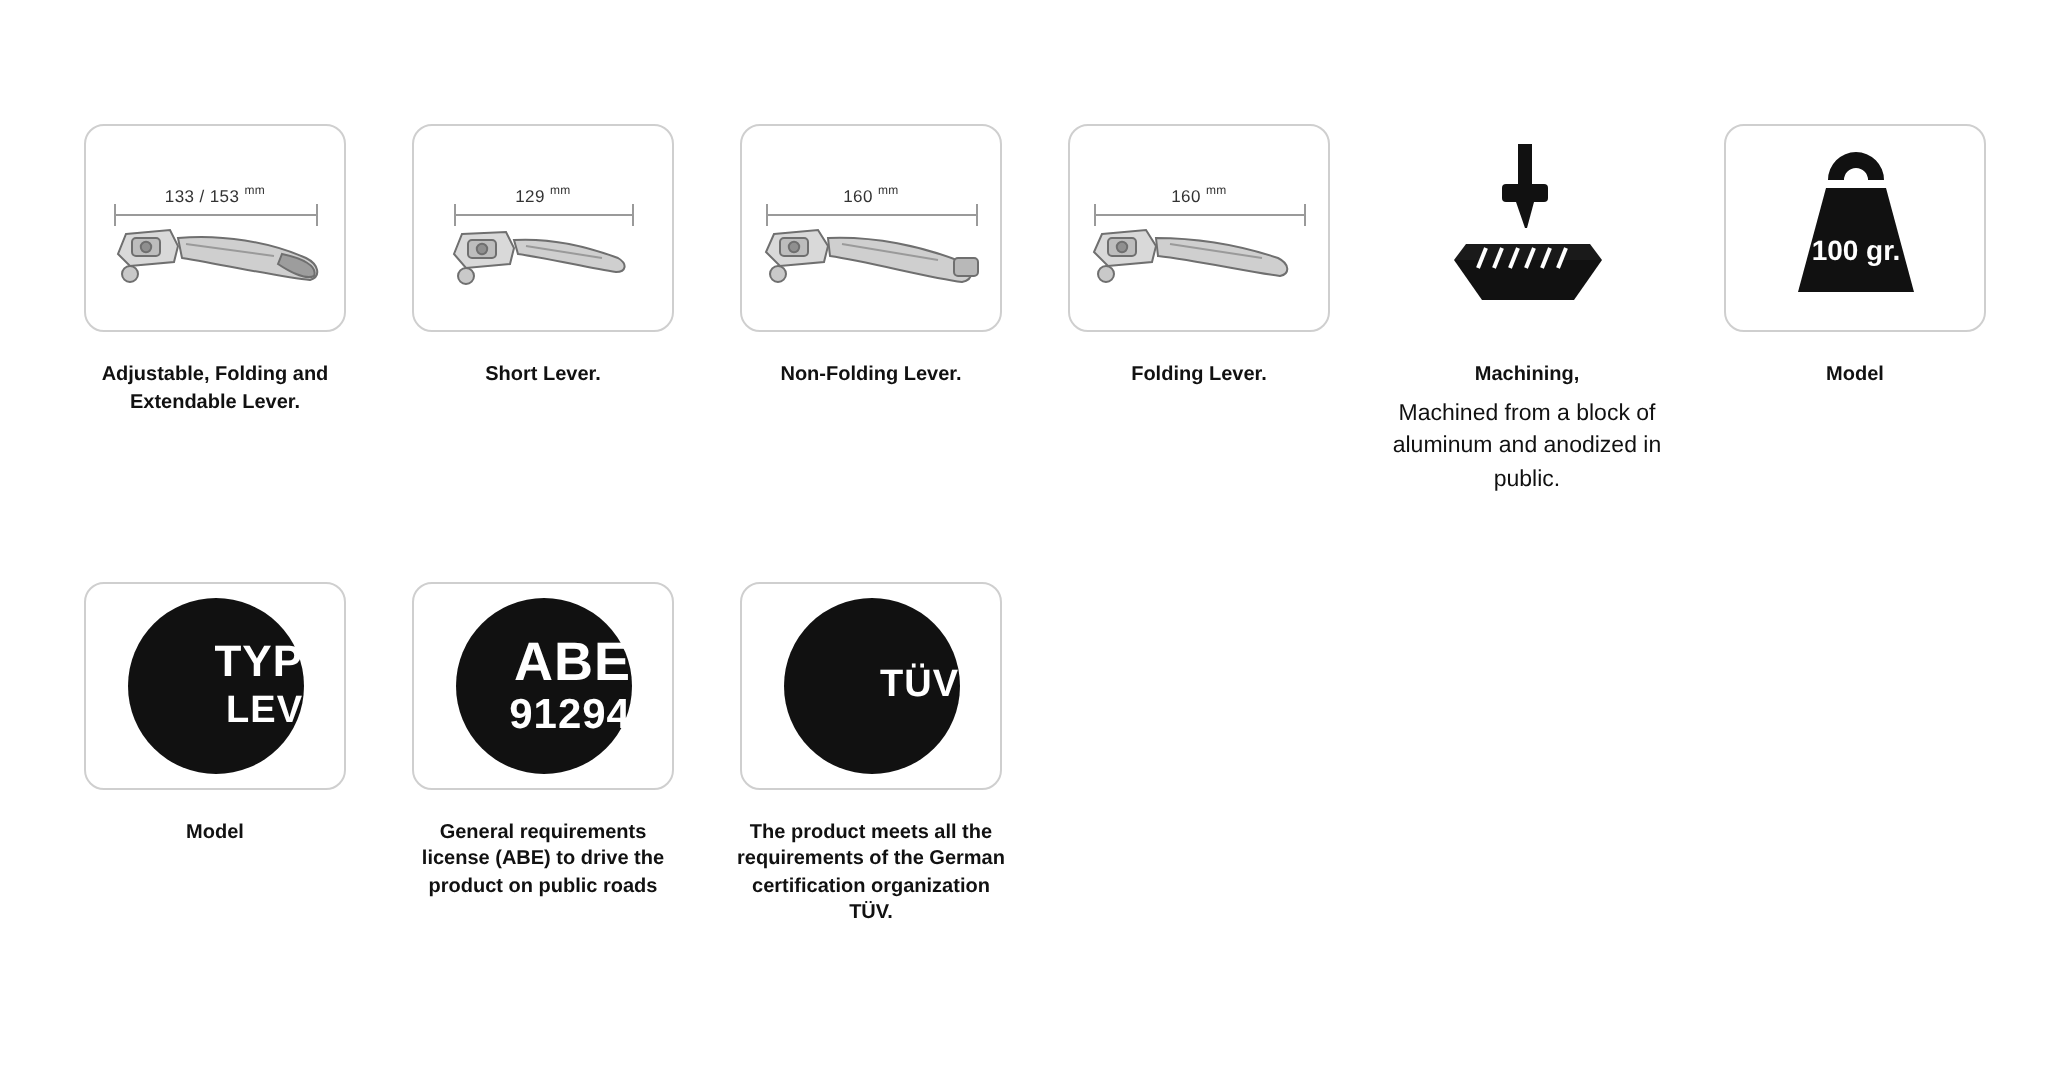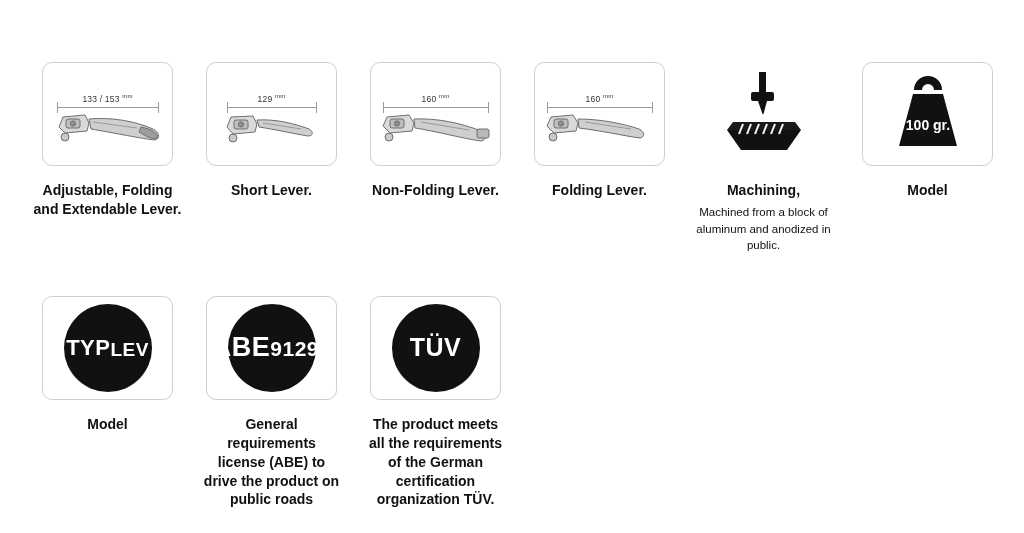--- a/index.html
+++ b/index.html
@@ -49,21 +49,21 @@
     justify-content: center;
     position: relative;
     overflow: hidden;
   }
   .card.plain {
     border: none;
   }
 
   .caption {
     margin-top: 15px;
-    font-size: 14px;
+    font-size: 10px;
     font-weight: bold;
     line-height: 1.35;
     text-align: center;
     color: #111111;
     width: 140px;
   }
   .subcaption {
     margin-top: 4px;
     font-size: 11.5px;
     font-weight: normal;
@@ -113,30 +113,30 @@
   .weight-wrap { width: 110px; height: 92px; }
 
   
   .badge-circle {
     width: 88px;
     height: 88px;
     border-radius: 50%;
     background: #111111;
     color: #ffffff;
     display: flex;
-    flex-direction: row;
-    align-items: center;
+    flex-direction: column;
+    align-items: flex-end;
     justify-content: center;
     line-height: 1;
   }
   .badge-l1 { font-size: 22px; font-weight: bold; letter-spacing: .5px; }
   .badge-l2 { font-size: 19px; font-weight: bold; letter-spacing: .5px; margin-top: 4px; }
   .badge-abe-1 { font-size: 27px; font-weight: bold; letter-spacing: .5px; }
   .badge-abe-2 { font-size: 21px; font-weight: bold; letter-spacing: .5px; margin-top: 2px; }
-  .badge-tuv { font-size: 25px; font-weight: bold; letter-spacing: .5px; }
+  .badge-tuv { font-size: 19px; font-weight: bold; letter-spacing: .5px; }
 </style>
 </head>
 <body>
 
 <div class="sheet">
 
   <div class="row row-1">
 
     <div class="cell">
       <div class="card">

